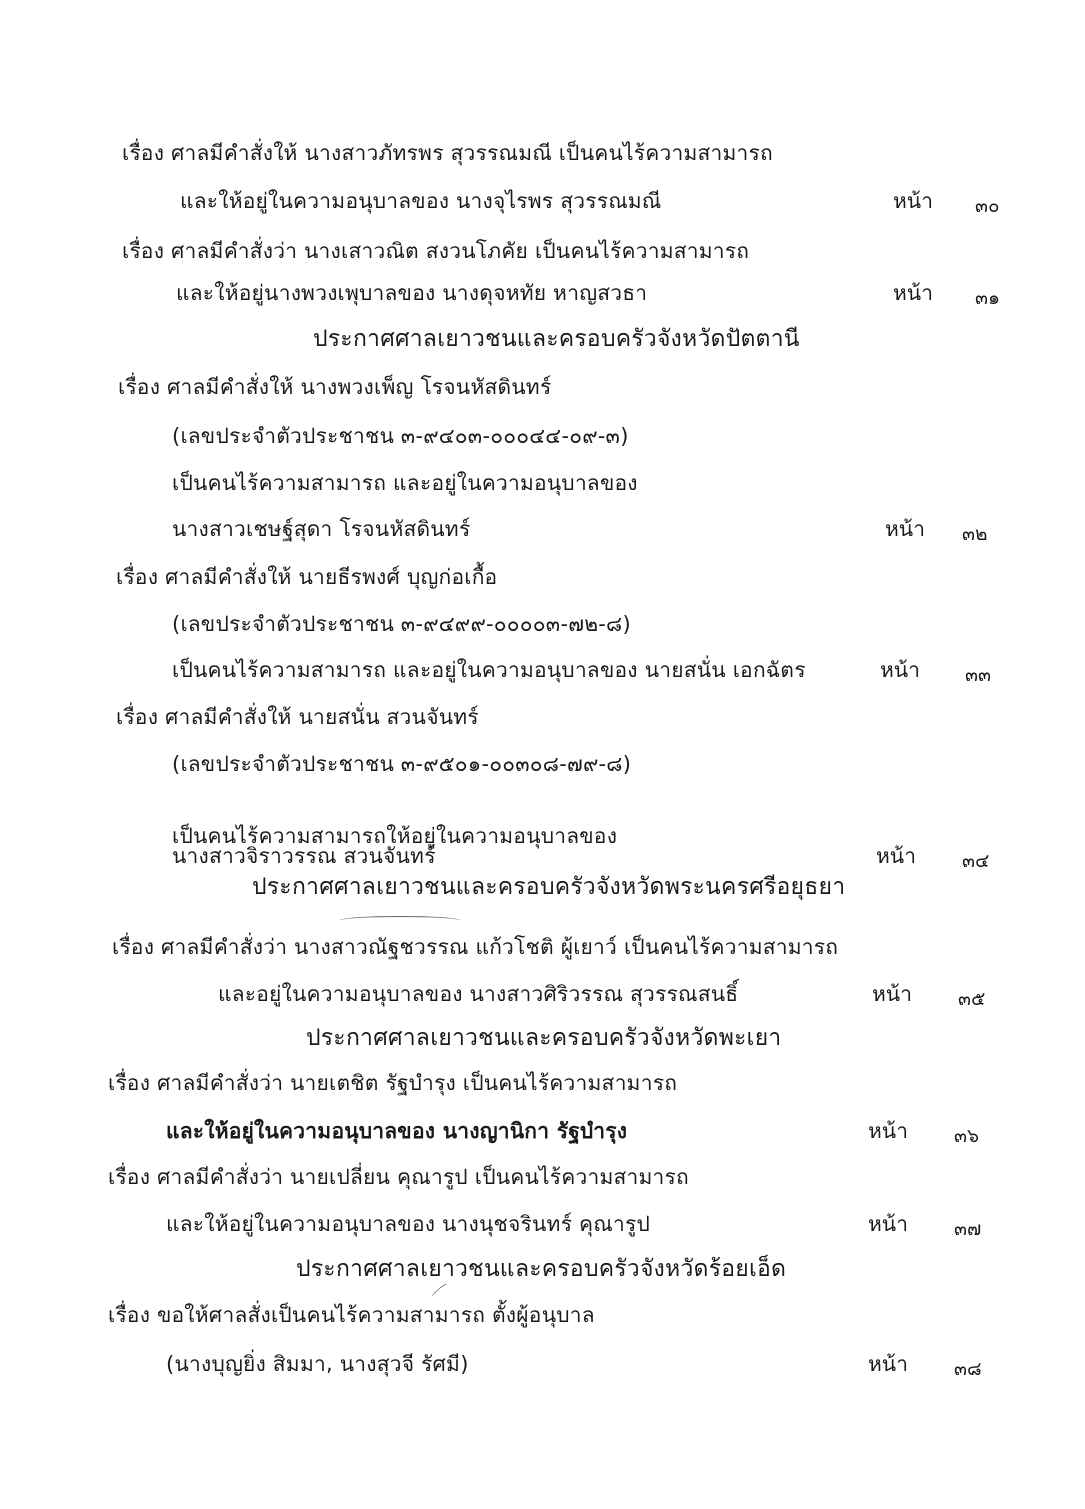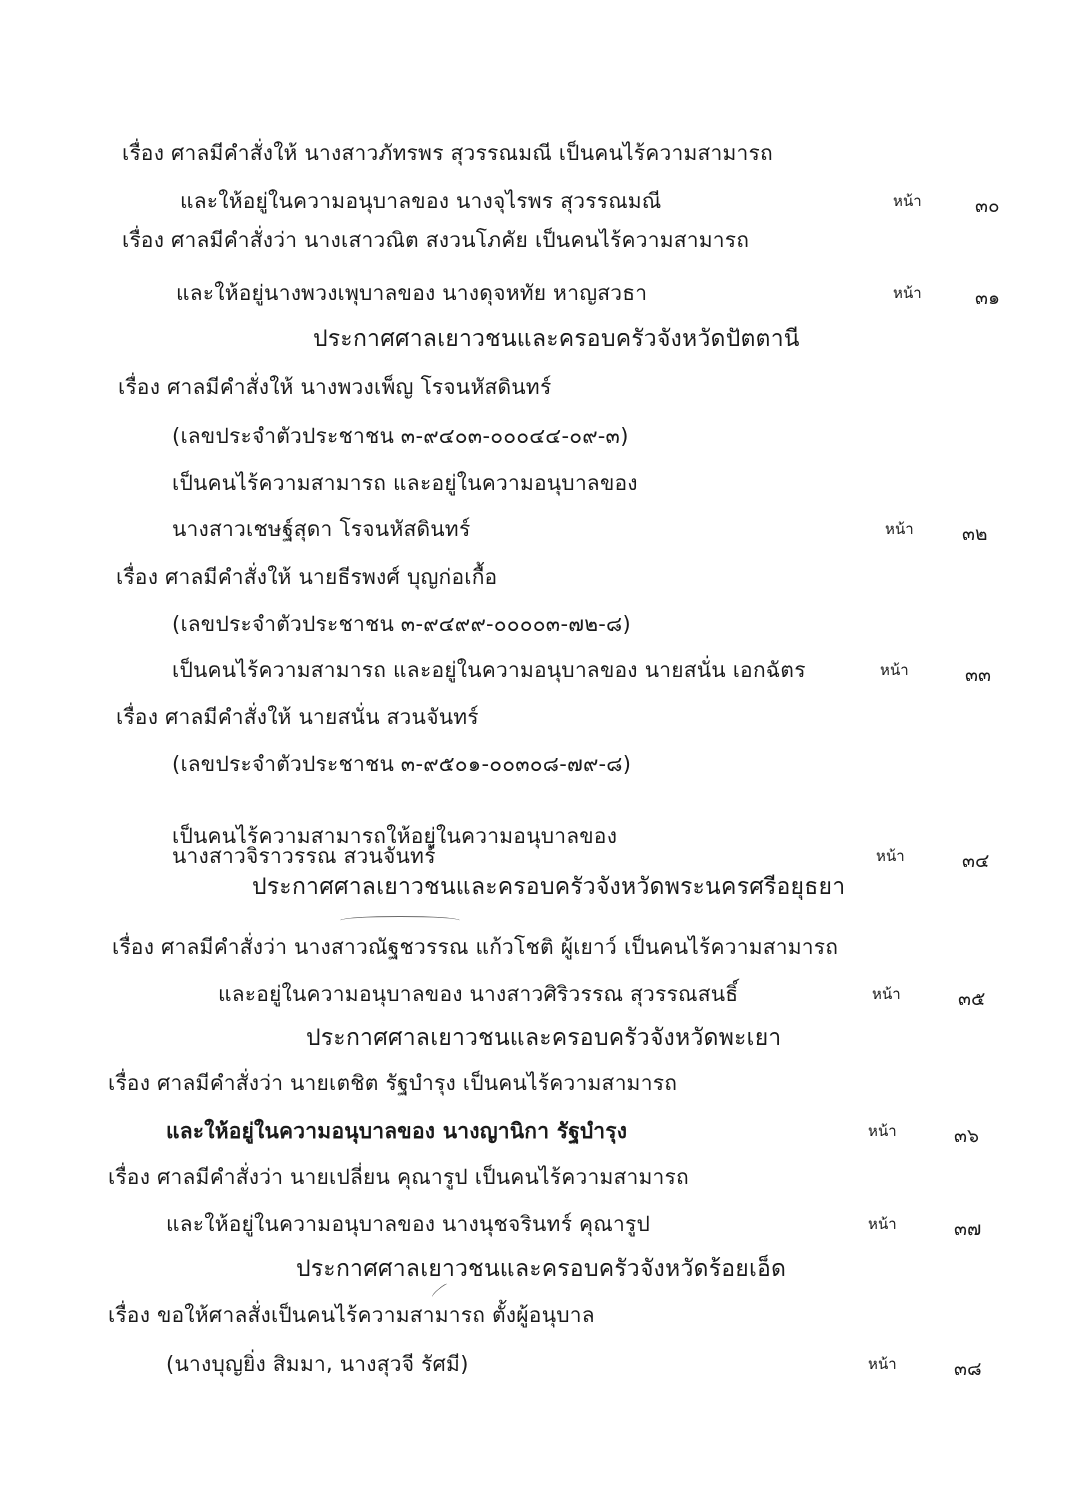--- a/index.html
+++ b/index.html
@@ -5,33 +5,33 @@
   html, body { margin: 0; padding: 0; background: #ffffff; }
   body {
     width: 1085px; height: 1509px; position: relative; overflow: hidden;
     font-family: "DejaVu Sans", sans-serif; color: #1a1a1a;
   }
   .line {
     position: absolute; font-size: 21px; line-height: 28px; white-space: nowrap;
     letter-spacing: 0.2px;
   }
   .heading { font-size: 23px; }
-  .page-label { position: absolute; font-size: 15px; line-height: 28px; white-space: nowrap; }
+  .page-label { position: absolute; font-size: 21px; line-height: 28px; white-space: nowrap; }
   .page-num { position: absolute; font-size: 19px; line-height: 28px; white-space: nowrap; }
   .mark { position: absolute; border-top: 1.5px solid #6a6a6a; border-radius: 50% 50% 0 0; }
 </style>
 </head>
 <body>
 
 <div id="doc">
     <div class="line" style="left: 122px; top: 139px;">เรื่อง  ศาลมีคำสั่งให้  นางสาวภัทรพร  สุวรรณมณี  เป็นคนไร้ความสามารถ</div>
     <div class="line" style="left: 180px; top: 187px;">และให้อยู่ในความอนุบาลของ  นางจุไรพร  สุวรรณมณี</div>
     <div class="page-label" style="left: 893px; top: 187px;">หน้า</div>
     <div class="page-num" style="left: 975px; top: 191px;">๓๐</div>
-    <div class="line" style="left: 122px; top: 226px;">เรื่อง  ศาลมีคำสั่งว่า  นางเสาวณิต  สงวนโภคัย  เป็นคนไร้ความสามารถ</div>
+    <div class="line" style="left: 122px; top: 237px;">เรื่อง  ศาลมีคำสั่งว่า  นางเสาวณิต  สงวนโภคัย  เป็นคนไร้ความสามารถ</div>
     <div class="line" style="left: 176px; top: 279px;">และให้อยู่นางพวงเพุบาลของ  นางดุจหทัย  หาญสวธา</div>
     <div class="page-label" style="left: 893px; top: 279px;">หน้า</div>
     <div class="page-num" style="left: 975px; top: 283px;">๓๑</div>
     <div class="line heading" style="left: 313px; top: 324px; text-align: center;">ประกาศศาลเยาวชนและครอบครัวจังหวัดปัตตานี</div>
     <div class="line" style="left: 118px; top: 373px;">เรื่อง  ศาลมีคำสั่งให้  นางพวงเพ็ญ  โรจนหัสดินทร์</div>
     <div class="line" style="left: 172px; top: 422px;">(เลขประจำตัวประชาชน  ๓-๙๔๐๓-๐๐๐๔๔-๐๙-๓)</div>
     <div class="line" style="left: 172px; top: 469px; text-align: center;">เป็นคนไร้ความสามารถ  และอยู่ในความอนุบาลของ</div>
     <div class="line" style="left: 172px; top: 515px;">นางสาวเชษฐ์สุดา  โรจนหัสดินทร์</div>
     <div class="page-label" style="left: 885px; top: 515px;">หน้า</div>
     <div class="page-num" style="left: 962px; top: 519px;">๓๒</div>

